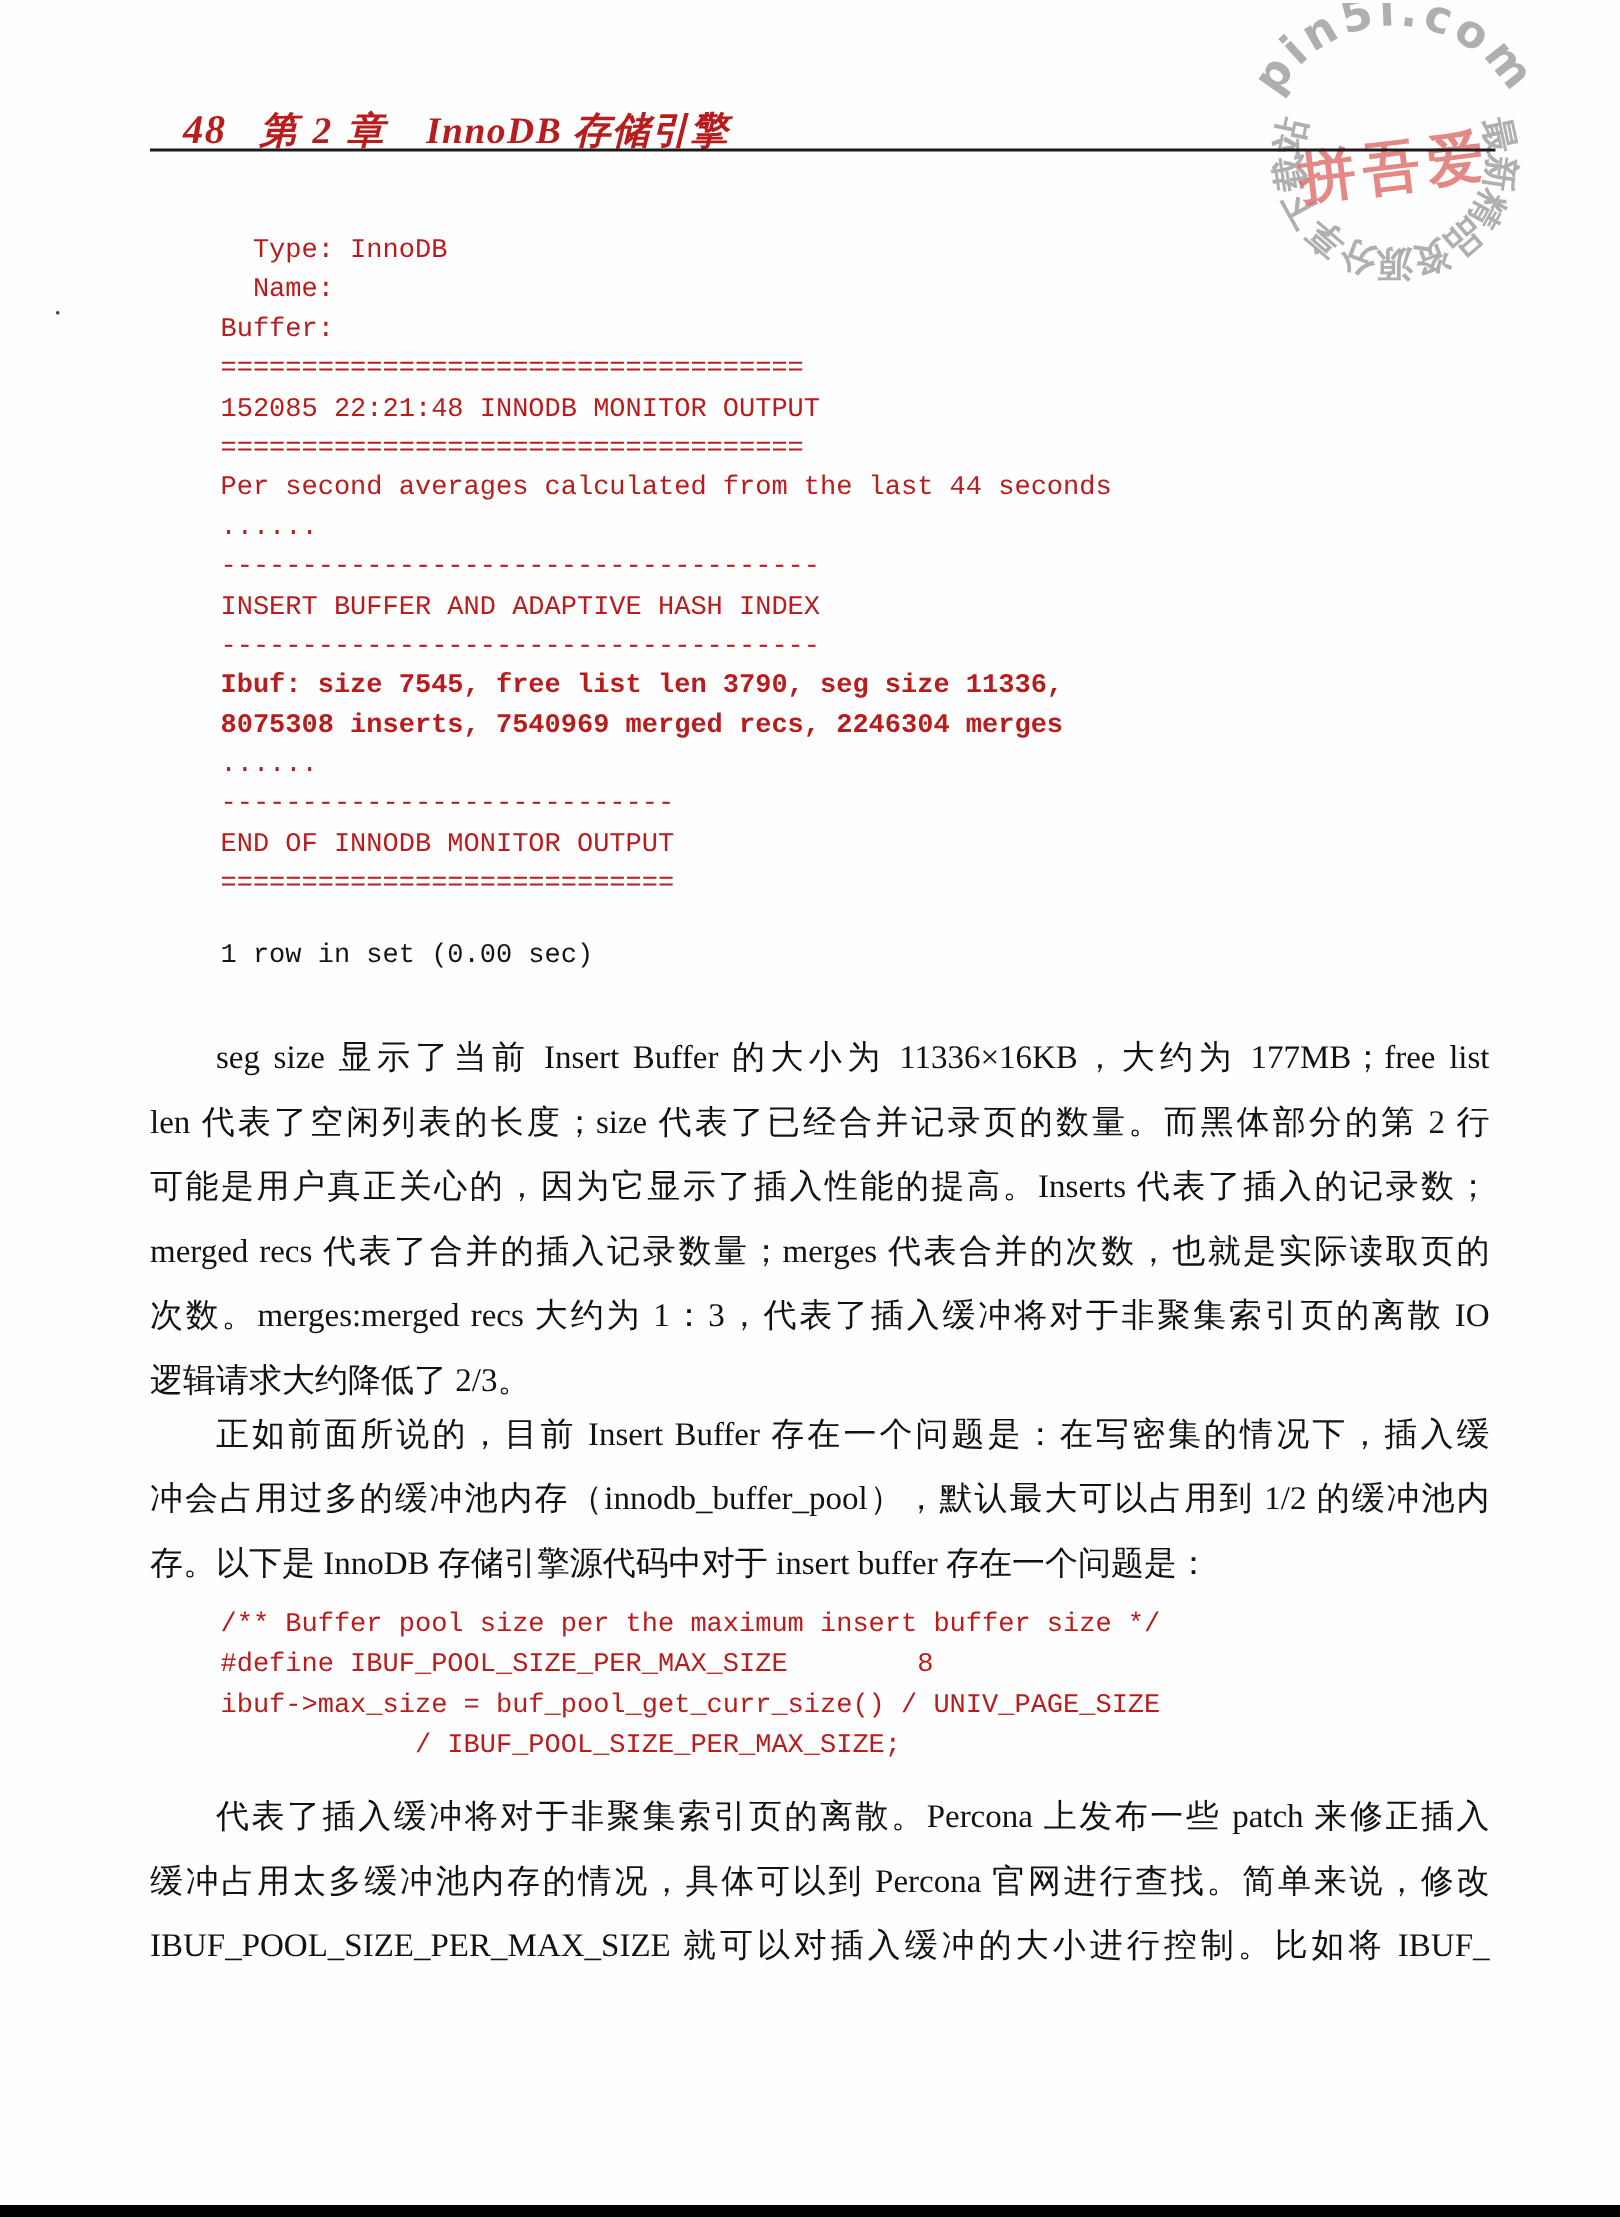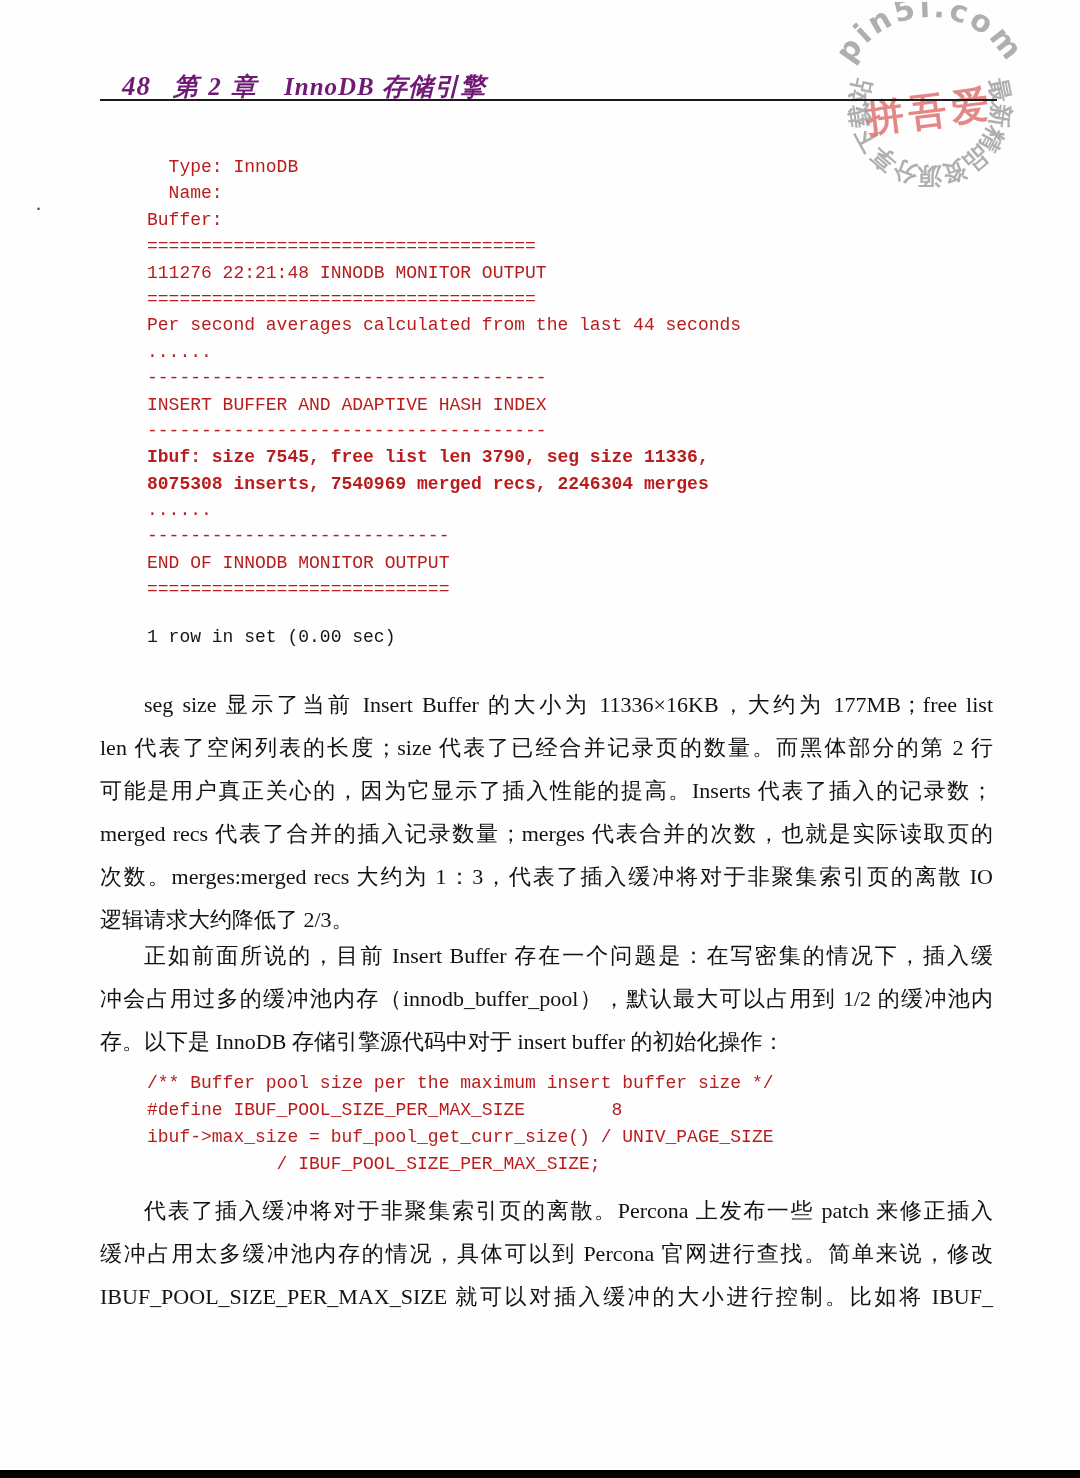--- a/index.html
+++ b/index.html
@@ -1,21 +1,21 @@
 <!DOCTYPE html>
 <html><head>
 <meta charset="utf-8">
 <style>
   html,body{margin:0;padding:0;background:#ffffff;}
   .page{position:relative;width:1080px;height:1478px;background:#fefefe;overflow:hidden;
         font-family:"Liberation Serif","DejaVu Serif",serif;color:#161616;}
 
   
   .hdr{position:absolute;left:122px;top:70px;height:34px;white-space:nowrap;
-       font-style:italic;font-weight:bold;color:#701a75;}
+       font-style:italic;font-weight:bold;color:#b91c1c;}
   .hdr .pgnum{font-size:27px;margin-right:22px;letter-spacing:1px;}
   .hdr .chap{font-size:25px;margin-right:26px;letter-spacing:2px;}
   .hdr .chtitle{font-size:25px;letter-spacing:1px;}
   .hrule{position:absolute;left:100px;top:99px;width:897px;height:2px;background:#1b1b1b;}
 
   
   .wm{position:absolute;left:838px;top:2px;width:235px;height:215px;pointer-events:none;}
   .wm .arctxt{fill:#a2a2a2;opacity:.85;font-family:"DejaVu Sans","Liberation Sans",sans-serif;
               font-weight:bold;font-size:30px;letter-spacing:3px;}
   .wm .ringch{fill:#a2a2a2;opacity:.85;font-family:"Liberation Serif",serif;font-weight:bold;
@@ -75,21 +75,21 @@
   </div>
   <div class="hrule"></div>
 
   <span class="stray-dot">.</span>
 
   <div class="code" style="top:154px;">
       <div class="cl">  Type: InnoDB</div>
       <div class="cl">  Name:</div>
       <div class="cl">Buffer:</div>
       <div class="cl">====================================</div>
-      <div class="cl">111276 22:21:48 INNODB MONITOR OUTPUT</div>
+      <div class="cl">152085 22:21:48 INNODB MONITOR OUTPUT</div>
       <div class="cl">====================================</div>
       <div class="cl">Per second averages calculated from the last 44 seconds</div>
       <div class="cl">......</div>
       <div class="cl">-------------------------------------</div>
       <div class="cl">INSERT BUFFER AND ADAPTIVE HASH INDEX</div>
       <div class="cl">-------------------------------------</div>
       <div class="cl b">Ibuf: size 7545, free list len 3790, seg size 11336,</div>
       <div class="cl b">8075308 inserts, 7540969 merged recs, 2246304 merges</div>
       <div class="cl">......</div>
       <div class="cl">----------------------------</div>
@@ -104,21 +104,21 @@
       <div class="bl jst">len 代表了空闲列表的长度；size 代表了已经合并记录页的数量。而黑体部分的第 2 行</div>
       <div class="bl jst">可能是用户真正关心的，因为它显示了插入性能的提高。Inserts 代表了插入的记录数；</div>
       <div class="bl jst">merged recs 代表了合并的插入记录数量；merges 代表合并的次数，也就是实际读取页的</div>
       <div class="bl jst">次数。merges:merged recs 大约为 1：3，代表了插入缓冲将对于非聚集索引页的离散 IO</div>
       <div class="bl">逻辑请求大约降低了 2/3。</div>
     </div>
 
   <div class="para" style="top:934px;">
       <div class="bl ind jst">正如前面所说的，目前 Insert Buffer 存在一个问题是：在写密集的情况下，插入缓</div>
       <div class="bl jst">冲会占用过多的缓冲池内存（innodb_buffer_pool），默认最大可以占用到 1/2 的缓冲池内</div>
-      <div class="bl">存。以下是 InnoDB 存储引擎源代码中对于 insert buffer 的初始化操作：</div>
+      <div class="bl">存。以下是 InnoDB 存储引擎源代码中对于 insert buffer 存在一个问题是：</div>
     </div>
 
   <div class="code code2" style="top:1070px;">
       <div class="cl">/** Buffer pool size per the maximum insert buffer size */</div>
       <div class="cl">#define IBUF_POOL_SIZE_PER_MAX_SIZE        8</div>
       <div class="cl">ibuf-&gt;max_size = buf_pool_get_curr_size() / UNIV_PAGE_SIZE</div>
       <div class="cl">            / IBUF_POOL_SIZE_PER_MAX_SIZE;</div>
     </div>
 
   <div class="para" style="top:1189px;">

